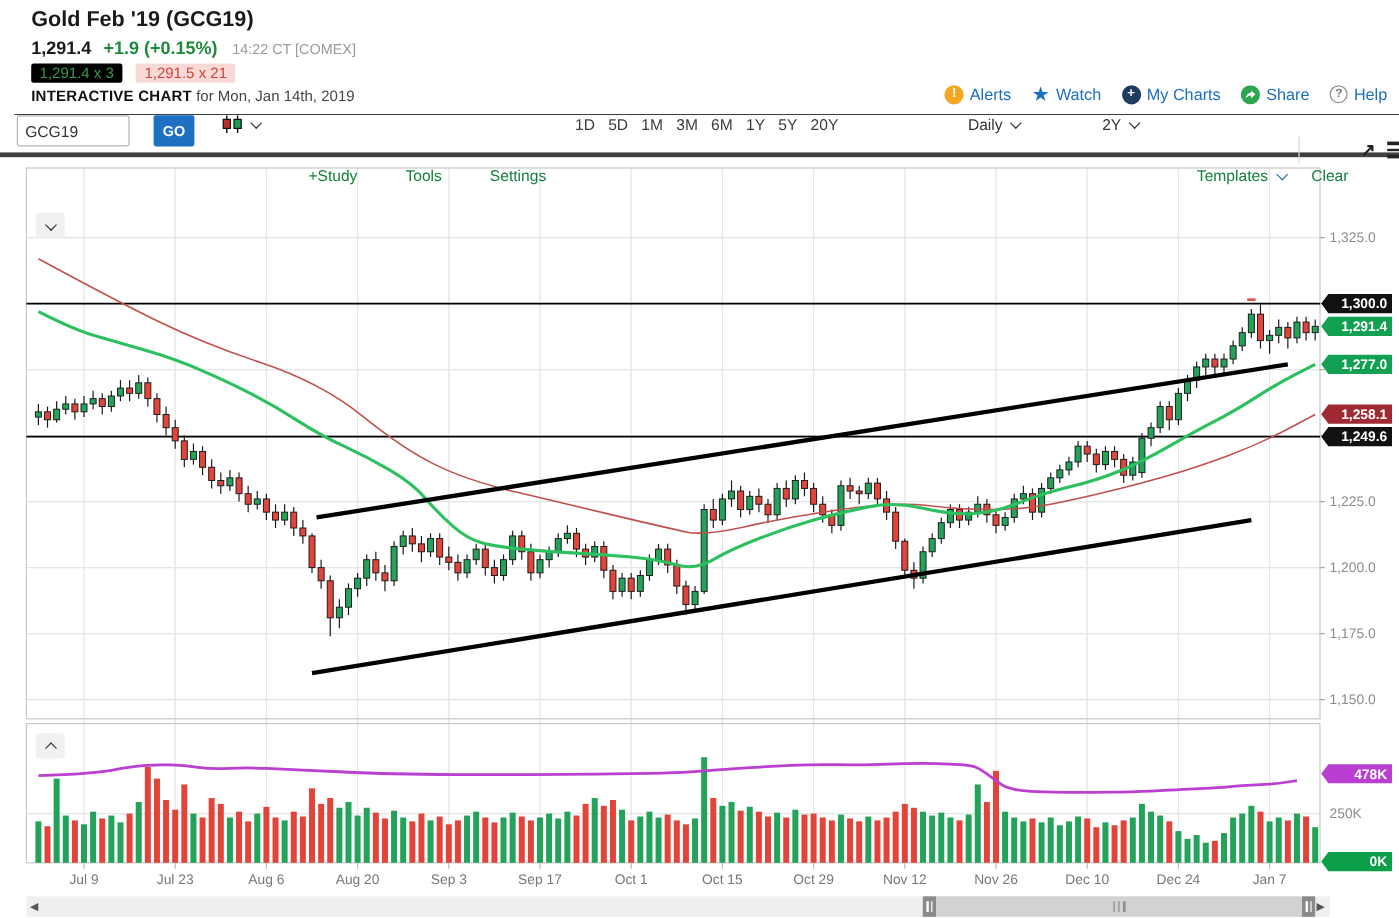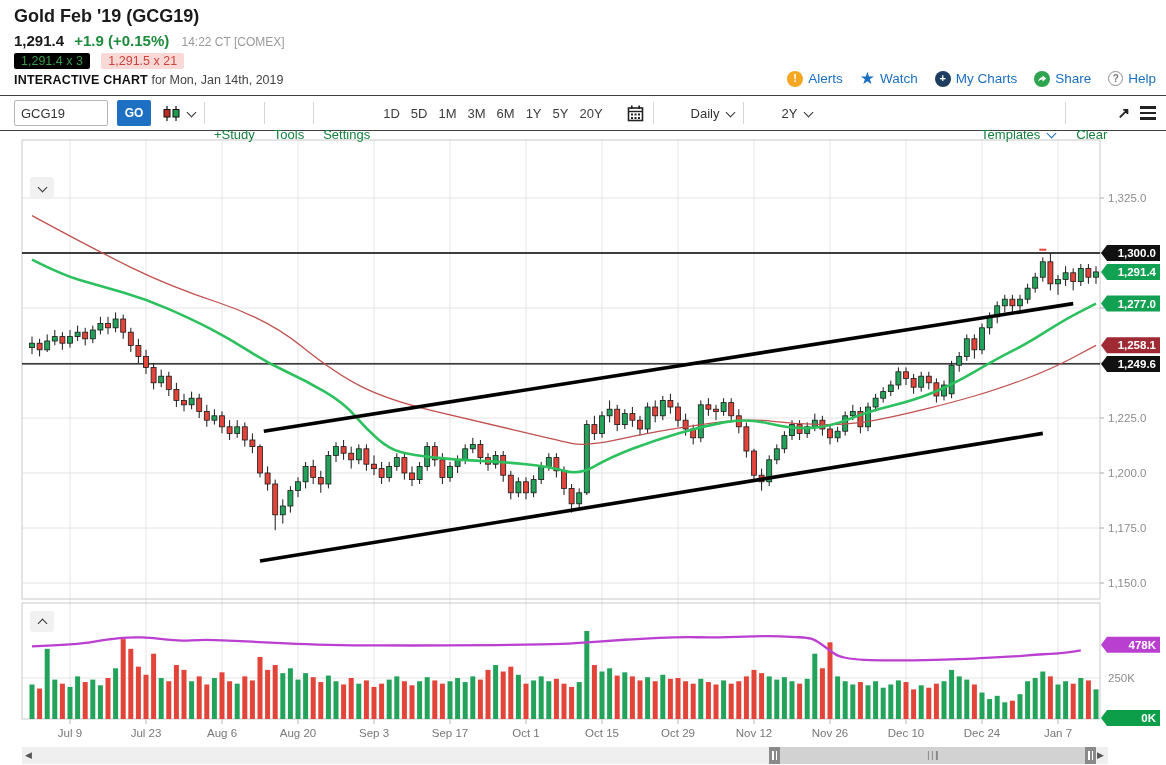--- a/index.html
+++ b/index.html
@@ -1,19 +1,19 @@
 <!DOCTYPE html>
 <html><head>
 <meta charset="utf-8">
 <style>
   html,body{margin:0;padding:0;background:#fff;}
   .page{position:relative;width:1166px;height:765px;background:#fff;
         font-family:"Liberation Sans",sans-serif;overflow:hidden;}
   
-  .header{position:absolute;top:0;left:0;right:0;height:95px;background:#fff;
+  .header{position:absolute;top:0;left:12px;right:0;height:95px;background:#fff;
           border-bottom:1px solid #404040;z-index:3;}
   .title{position:absolute;top:6px;left:14px;font-size:18px;font-weight:bold;color:#1a1a1a;}
   .pricerow{position:absolute;top:32px;left:14px;font-size:15px;color:#1a1a1a;}
   .pricerow .last{font-weight:bold;}
   .pricerow .chg{font-weight:bold;color:#1d8b3c;margin-left:6px;}
   .pricerow .time{font-size:12px;color:#9a9a9a;margin-left:8px;}
   .quoterow{position:absolute;top:53px;left:14px;font-size:12.5px;}
   .chip{display:inline-block;padding:1px 7px;margin-right:8px;border-radius:2px;}
   .chip.bid{background:#000000;color:#3c9a4c;}
   .chip.ask{background:#f9d9d6;color:#cf423c;}
@@ -23,22 +23,22 @@
           font-size:13.5px;}
   .hlink{display:flex;align-items:center;gap:5px;color:#1b6fc0;cursor:pointer;text-decoration:none;}
   .cicn{display:inline-flex;align-items:center;justify-content:center;width:16px;height:16px;
         border-radius:50%;font-size:11px;font-weight:bold;color:#fff;line-height:1;}
   .cicn.alert{background:#f5a623;}
   .cicn.mychart{background:#1d3c5f;}
   .cicn.help{background:#fff;border:1.6px solid #8f8f8f;color:#777;width:13px;height:13px;font-size:10px;}
   .star{color:#1b6fc0;font-size:17px;line-height:1;}
   
   .toolbar{position:absolute;top:96px;left:0;right:0;height:35px;background:#fff;
-           border-bottom:1px solid #404040;z-index:3;display:flex;align-items:center;
-           padding:0 10px 0 14px;box-sizing:border-box;font-size:13px;color:#333;gap:9px;}
+           border-bottom:4px solid #404040;z-index:3;display:flex;align-items:flex-start;
+           padding:0 10px 0 14px;box-sizing:border-box;font-size:13px;color:#333;gap:20px;}
   .syminput{width:80px;height:24px;border:1px solid #b5b5b5;border-radius:2px;padding:0 6px;
             font-size:13px;font-family:"Liberation Sans",sans-serif;color:#333;}
   .gobtn{height:26px;min-width:34px;background:#1d70c2;color:#fff;font-weight:bold;font-size:12px;
          border:none;border-radius:2px;cursor:pointer;}
   .ctype{display:flex;align-items:center;gap:4px;cursor:pointer;margin-left:2px;}
   .vsep{width:1px;height:22px;background:#d7d7d7;}
   .tlink{color:#15803d;cursor:pointer;margin-top:43px;}
   .ranges{display:flex;gap:11px;margin-left:4px;color:#3c3c3c;}
   .ranges span{cursor:pointer;}
   .chev{display:inline-block;width:6px;height:6px;border-right:1.7px solid #333;

